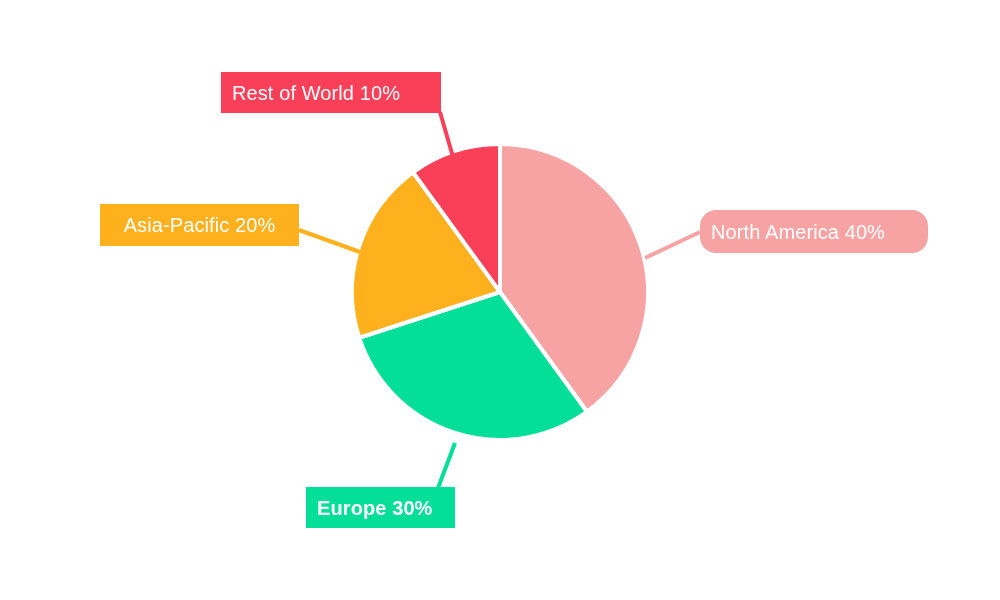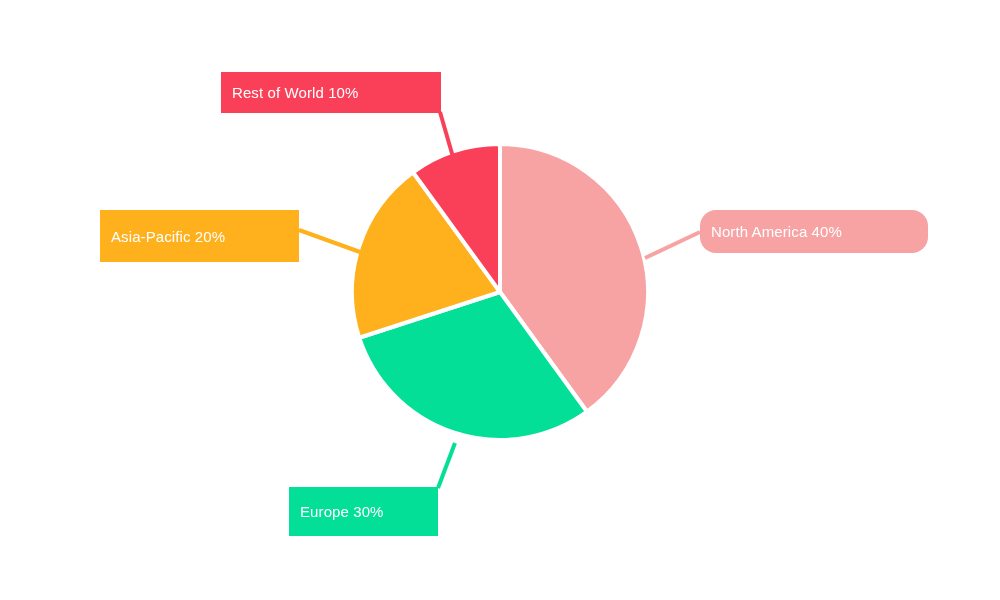--- a/index.html
+++ b/index.html
@@ -27,45 +27,47 @@
     height: 600px;
     display: block;
   }
   .callout {
     position: absolute;
     display: flex;
     align-items: center;
     box-sizing: border-box;
     color: #ffffff;
     font-family: "Liberation Sans", sans-serif;
-    font-size: 15px;
+    font-size: 20px;
     font-weight: 400;
     line-height: 1;
     letter-spacing: 0.1px;
     white-space: nowrap;
     padding: 12px 11px;
     user-select: none;
   }
   #callout-north-america {
     left: 700px;
     top: 210px;
     width: 228px;
     height: 43px;
   }
   #callout-europe {
-    left: 289px;
+    left: 306px;
     top: 487px;
     width: 149px;
-    height: 49px;
+    height: 41px;
+    font-weight: bold;
   }
   #callout-asia-pacific {
     left: 100px;
-    top: 210px;
+    top: 204px;
     width: 199px;
-    height: 52px;
+    height: 42px;
+    justify-content: center;
   }
   #callout-rest-of-world {
     left: 221px;
     top: 72px;
     width: 220px;
     height: 41px;
   }
 </style>
 </head>
 <body>

